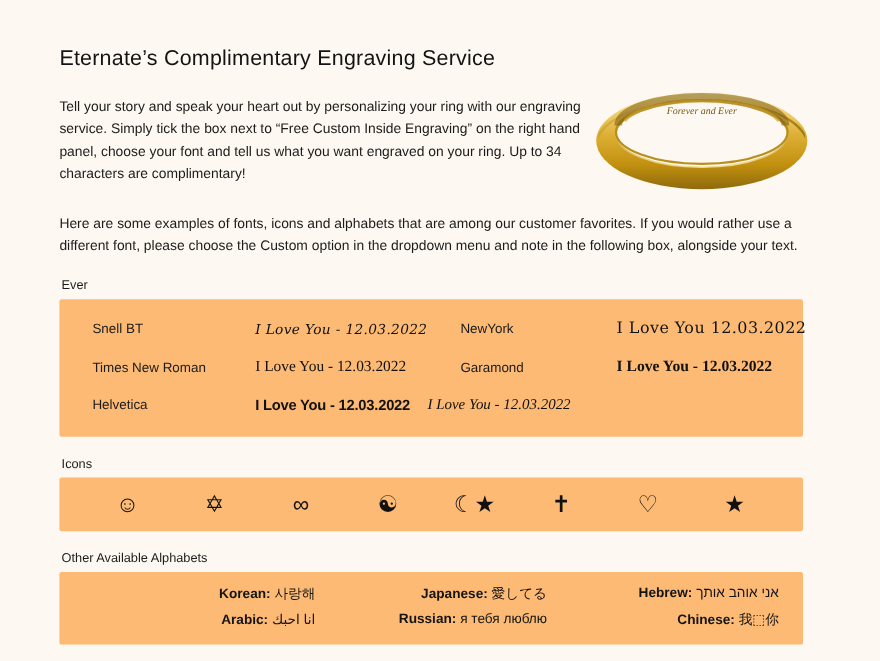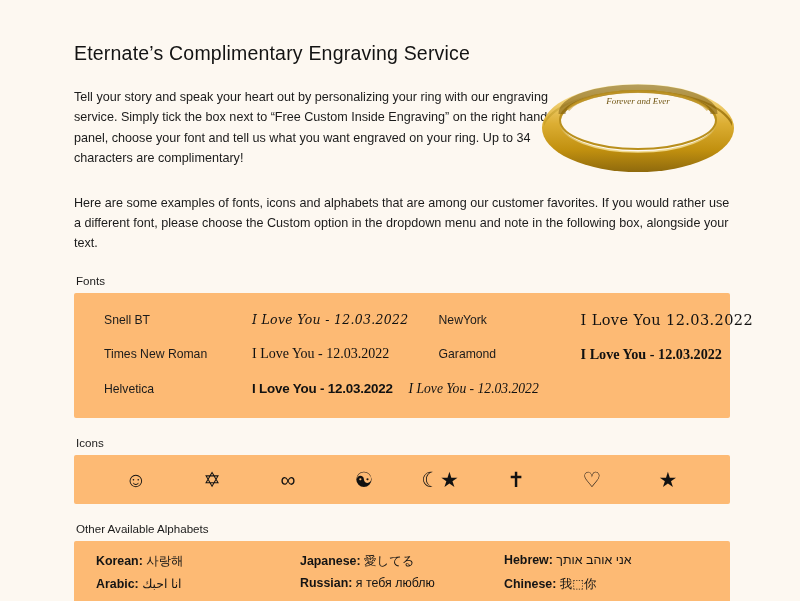--- a/index.html
+++ b/index.html
@@ -12,21 +12,21 @@
     background: #fdf8f1;
     font-family: "Liberation Sans", sans-serif;
     color: #1c1c1c;
     overflow: hidden;
   }
   .page {
     position: relative;
     width: 784px;
     height: 601px;
     box-sizing: border-box;
-    padding: 42px 54px 0 74px;
+    padding: 42px 54px 0 54px;
   }
   .title {
     font-size: 19.5px;
     font-weight: 400;
     letter-spacing: 0.2px;
     margin: 0 0 22px 0;
     color: #131313;
   }
   .intro {
     font-size: 12.6px;
@@ -126,20 +126,21 @@
   }
   
   .alpha-panel {
     padding: 12px 0 14px 0;
   }
   .alpha-grid {
     display: grid;
     grid-template-columns: 1fr 1fr 1fr;
     row-gap: 6px;
     padding: 0 22px 0 22px;
+    text-align: right;
   }
   .alpha-item {
     font-size: 12.4px;
     color: #141414;
     white-space: nowrap;
   }
   .alpha-item b {
     font-weight: 700;
   }
   .alpha-item .val {
@@ -166,21 +167,21 @@
 <body>
 
 <div class="page">
 
   <h1 class="title">Eternate’s Complimentary Engraving Service</h1>
 
   <p class="intro">Tell your story and speak your heart out by personalizing your ring with our engraving service. Simply tick the box next to “Free Custom Inside Engraving” on the right hand panel, choose your font and tell us what you want engraved on your ring. Up to 34 characters are complimentary!</p>
 
   <p class="intro2">Here are some examples of fonts, icons and alphabets that are among our customer favorites. If you would rather use a different font, please choose the Custom option in the dropdown menu and note in the following box, alongside your text.</p>
 
-  <div class="section-label">Fonts</div>
+  <div class="section-label">Ever</div>
 
   <div class="panel fonts-panel">
     <div class="font-grid">
       <div class="font-name">Snell BT</div>
       <div class="font-sample s-snell">I Love You - 12.03.2022</div>
       <div class="font-name">NewYork</div>
       <div class="font-sample s-newyork">I Love You  12.03.2022</div>
 
       <div class="font-name">Times New Roman</div>
       <div class="font-sample s-times">I Love You - 12.03.2022</div>

